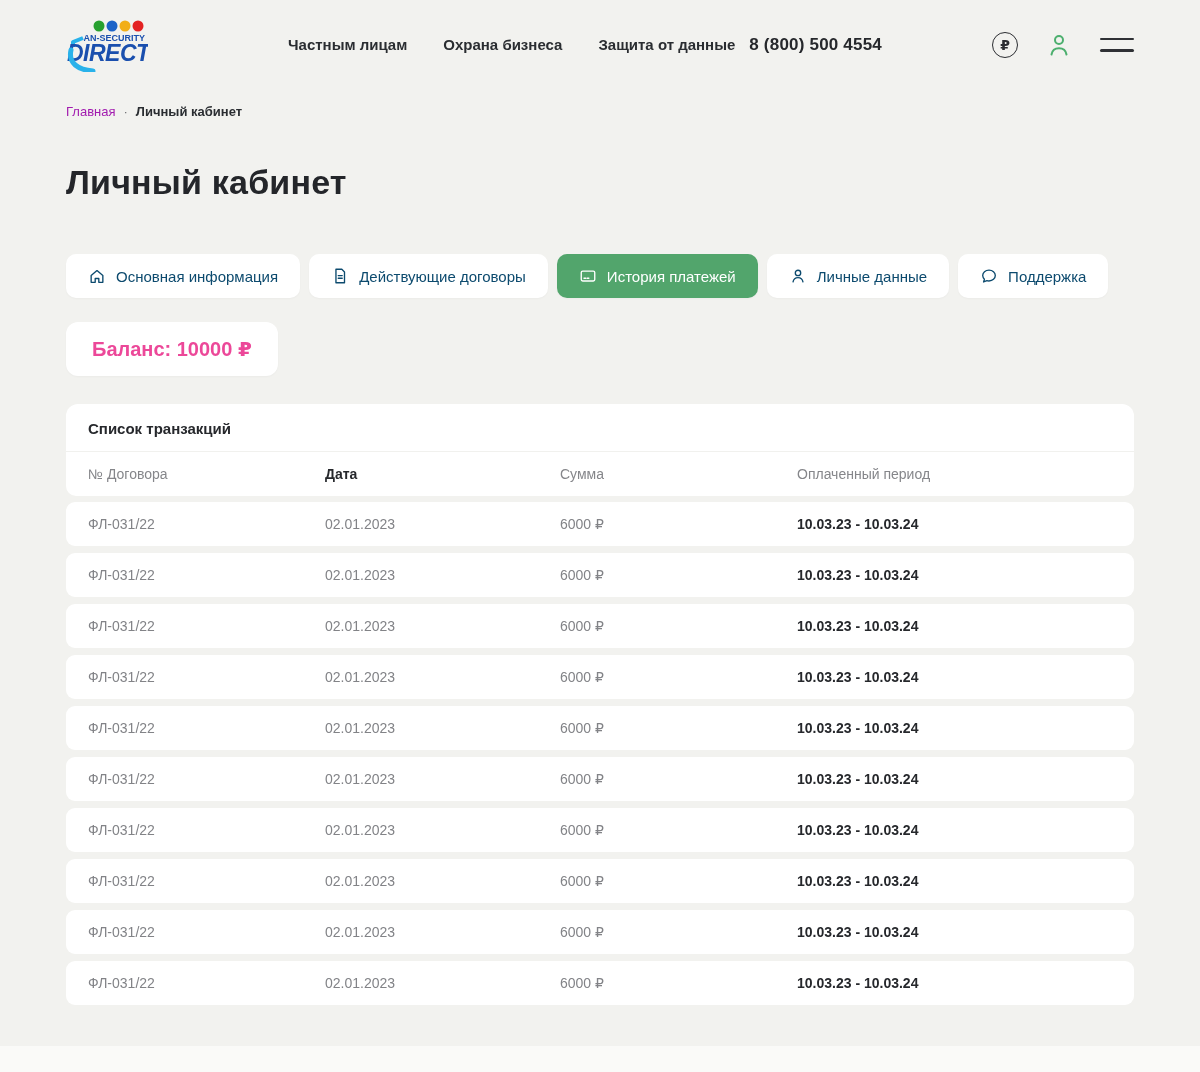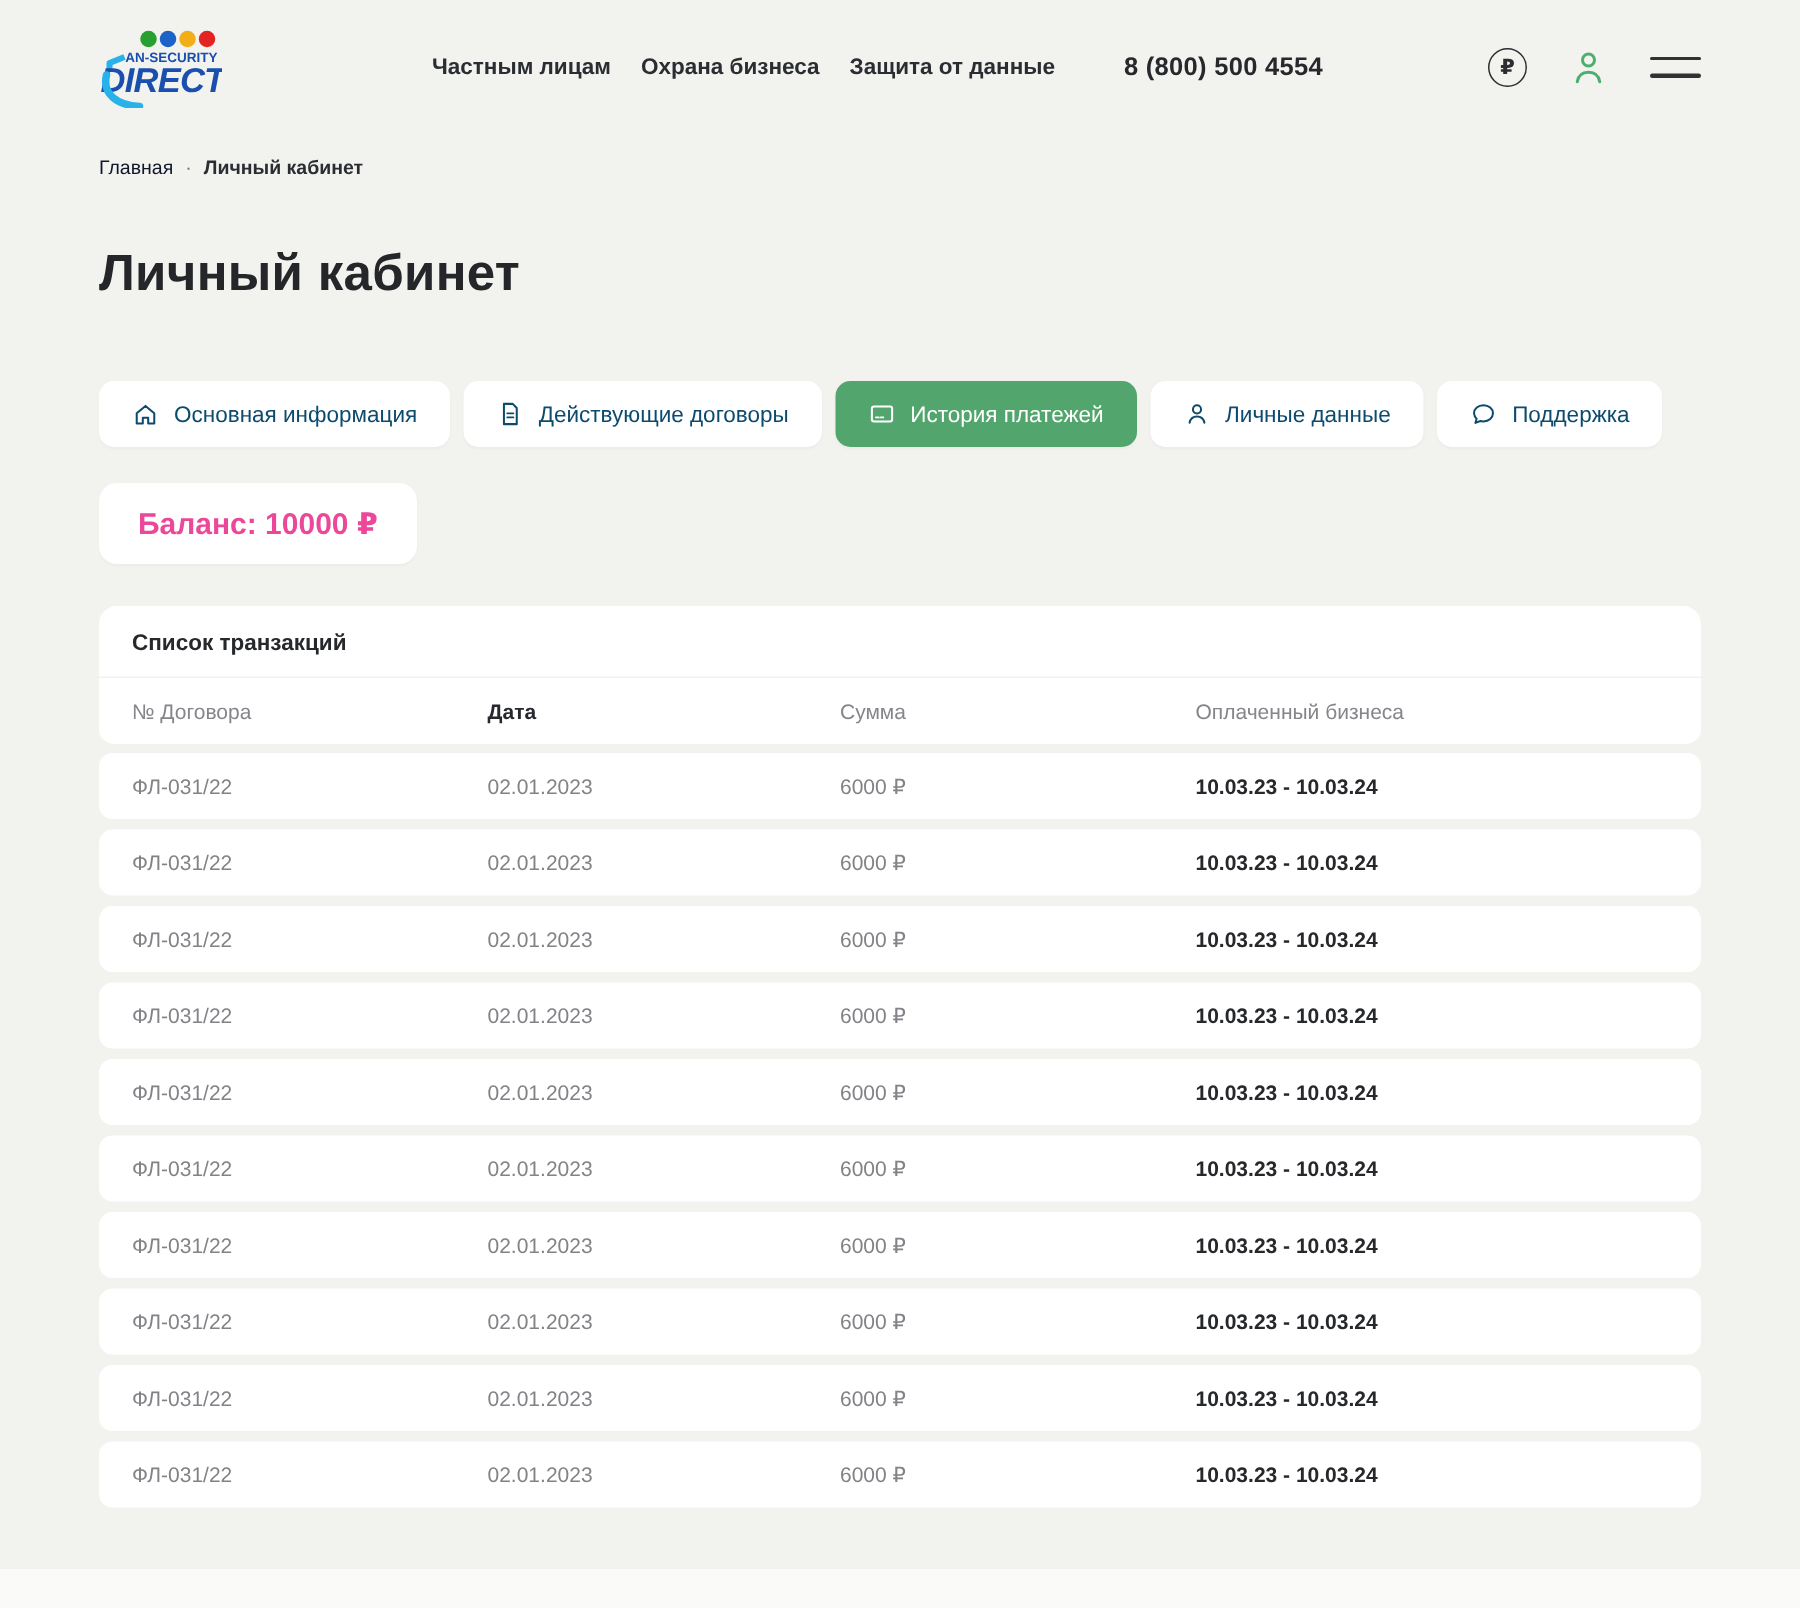--- a/index.html
+++ b/index.html
@@ -16,21 +16,21 @@
   
   .header {
     height: 68px;
     display: flex;
     align-items: center;
     padding-top: 21px;
   }
   .logo { width: 82px; height: 54px; flex: 0 0 auto; cursor: pointer; }
   .nav {
     display: flex;
-    gap: 20px;
+    gap: 36px;
     margin-left: 140px;
     font-size: 15px;
     font-weight: 600;
     color: #2a2d31;
   }
   .nav-item { cursor: pointer; white-space: nowrap; }
   .phone {
     margin-left: auto;
     font-size: 17px;
     font-weight: 700;
@@ -57,21 +57,21 @@
   .burger span { display: block; width: 34px; height: 2.5px; background: #2f3135; border-radius: 2px; }
 
   
   .breadcrumb {
     margin-top: 36px;
     display: flex;
     align-items: center;
     gap: 8px;
     font-size: 13px;
   }
-  .breadcrumb .home { color: #0f172a; cursor: pointer; }
+  .breadcrumb .home { color: #a21caf; cursor: pointer; }
   .breadcrumb .sep { color: #6f7073; }
   .breadcrumb .current { color: #2a2d31; font-weight: 600; }
 
   
   .page-title {
     margin-top: 44px;
     font-size: 34px;
     font-weight: 800;
     letter-spacing: 0.2px;
     color: #24262a;
@@ -254,21 +254,21 @@
 
   
   <div class="table-wrap">
 
     <div class="table-head-card">
       <div class="table-title">Список транзакций</div>
       <div class="table-grid">
         <div class="col-head">№ Договора</div>
         <div class="col-head emph">Дата</div>
         <div class="col-head">Сумма</div>
-        <div class="col-head">Оплаченный бизнеса</div>
+        <div class="col-head">Оплаченный период</div>
       </div>
     </div>
 
     <div class="rows">
 
       <div class="row table-grid">
         <div class="cell">ФЛ-031/22</div>
         <div class="cell">02.01.2023</div>
         <div class="cell">6000 ₽</div>
         <div class="cell period">10.03.23 - 10.03.24</div>

